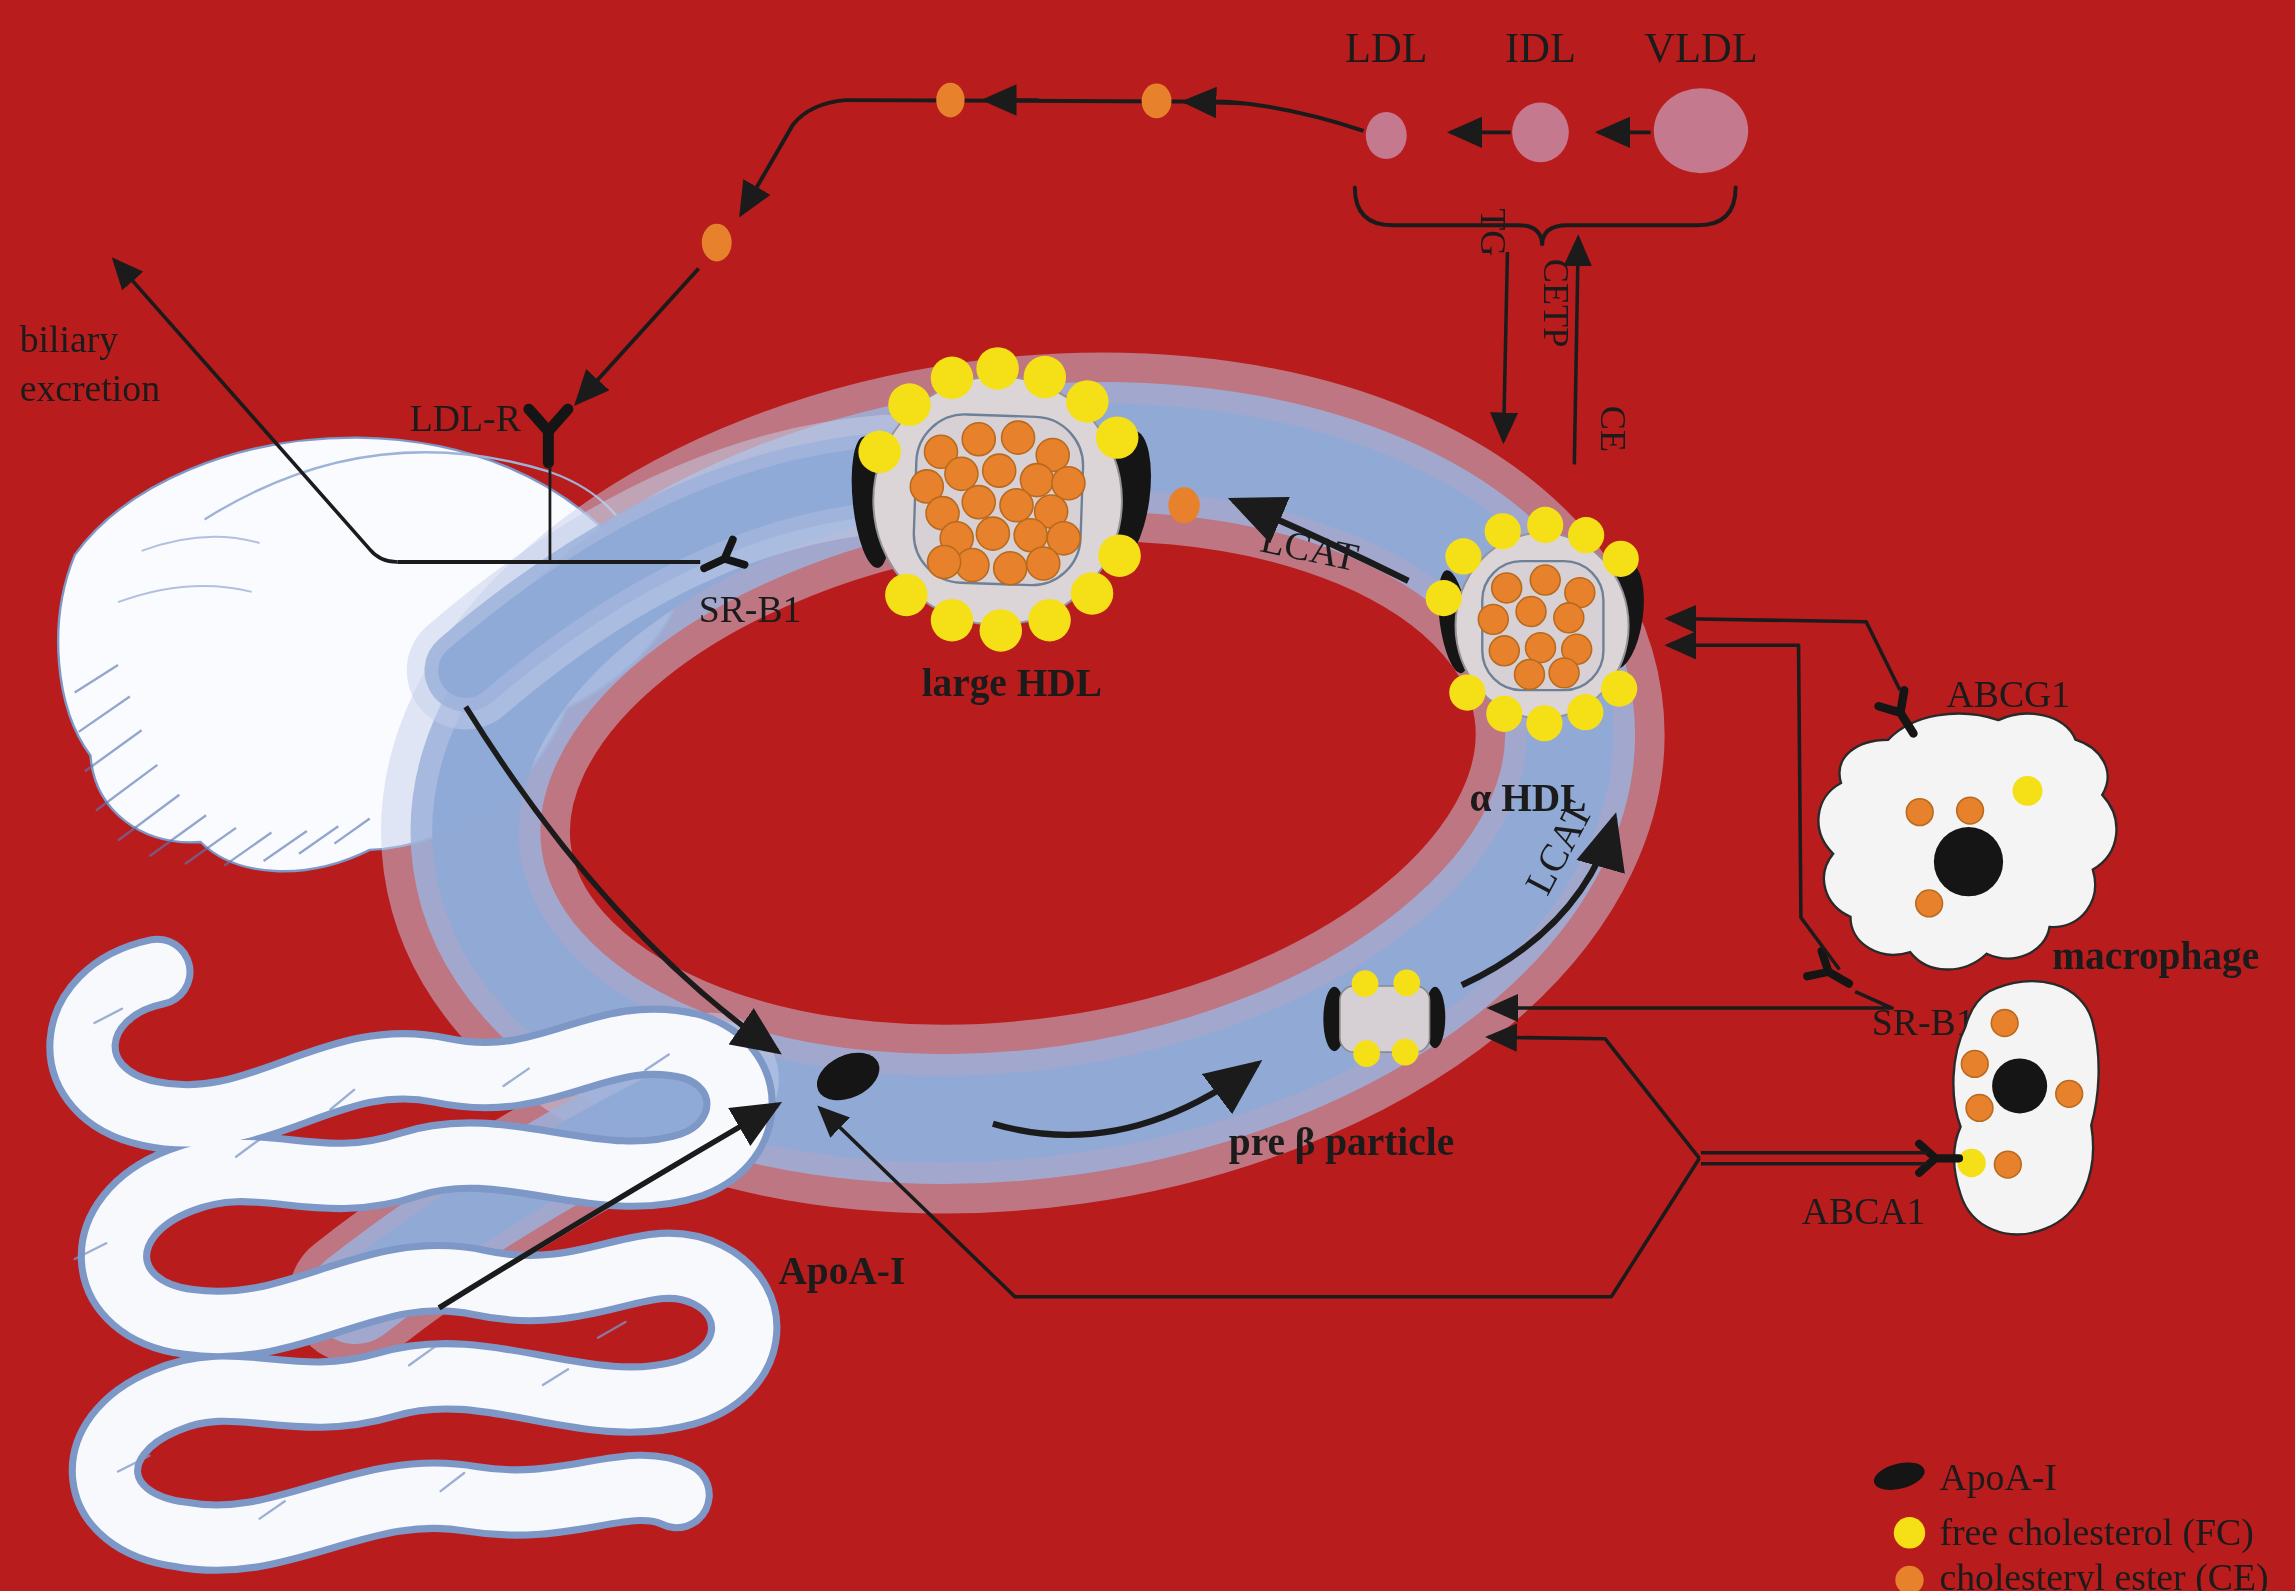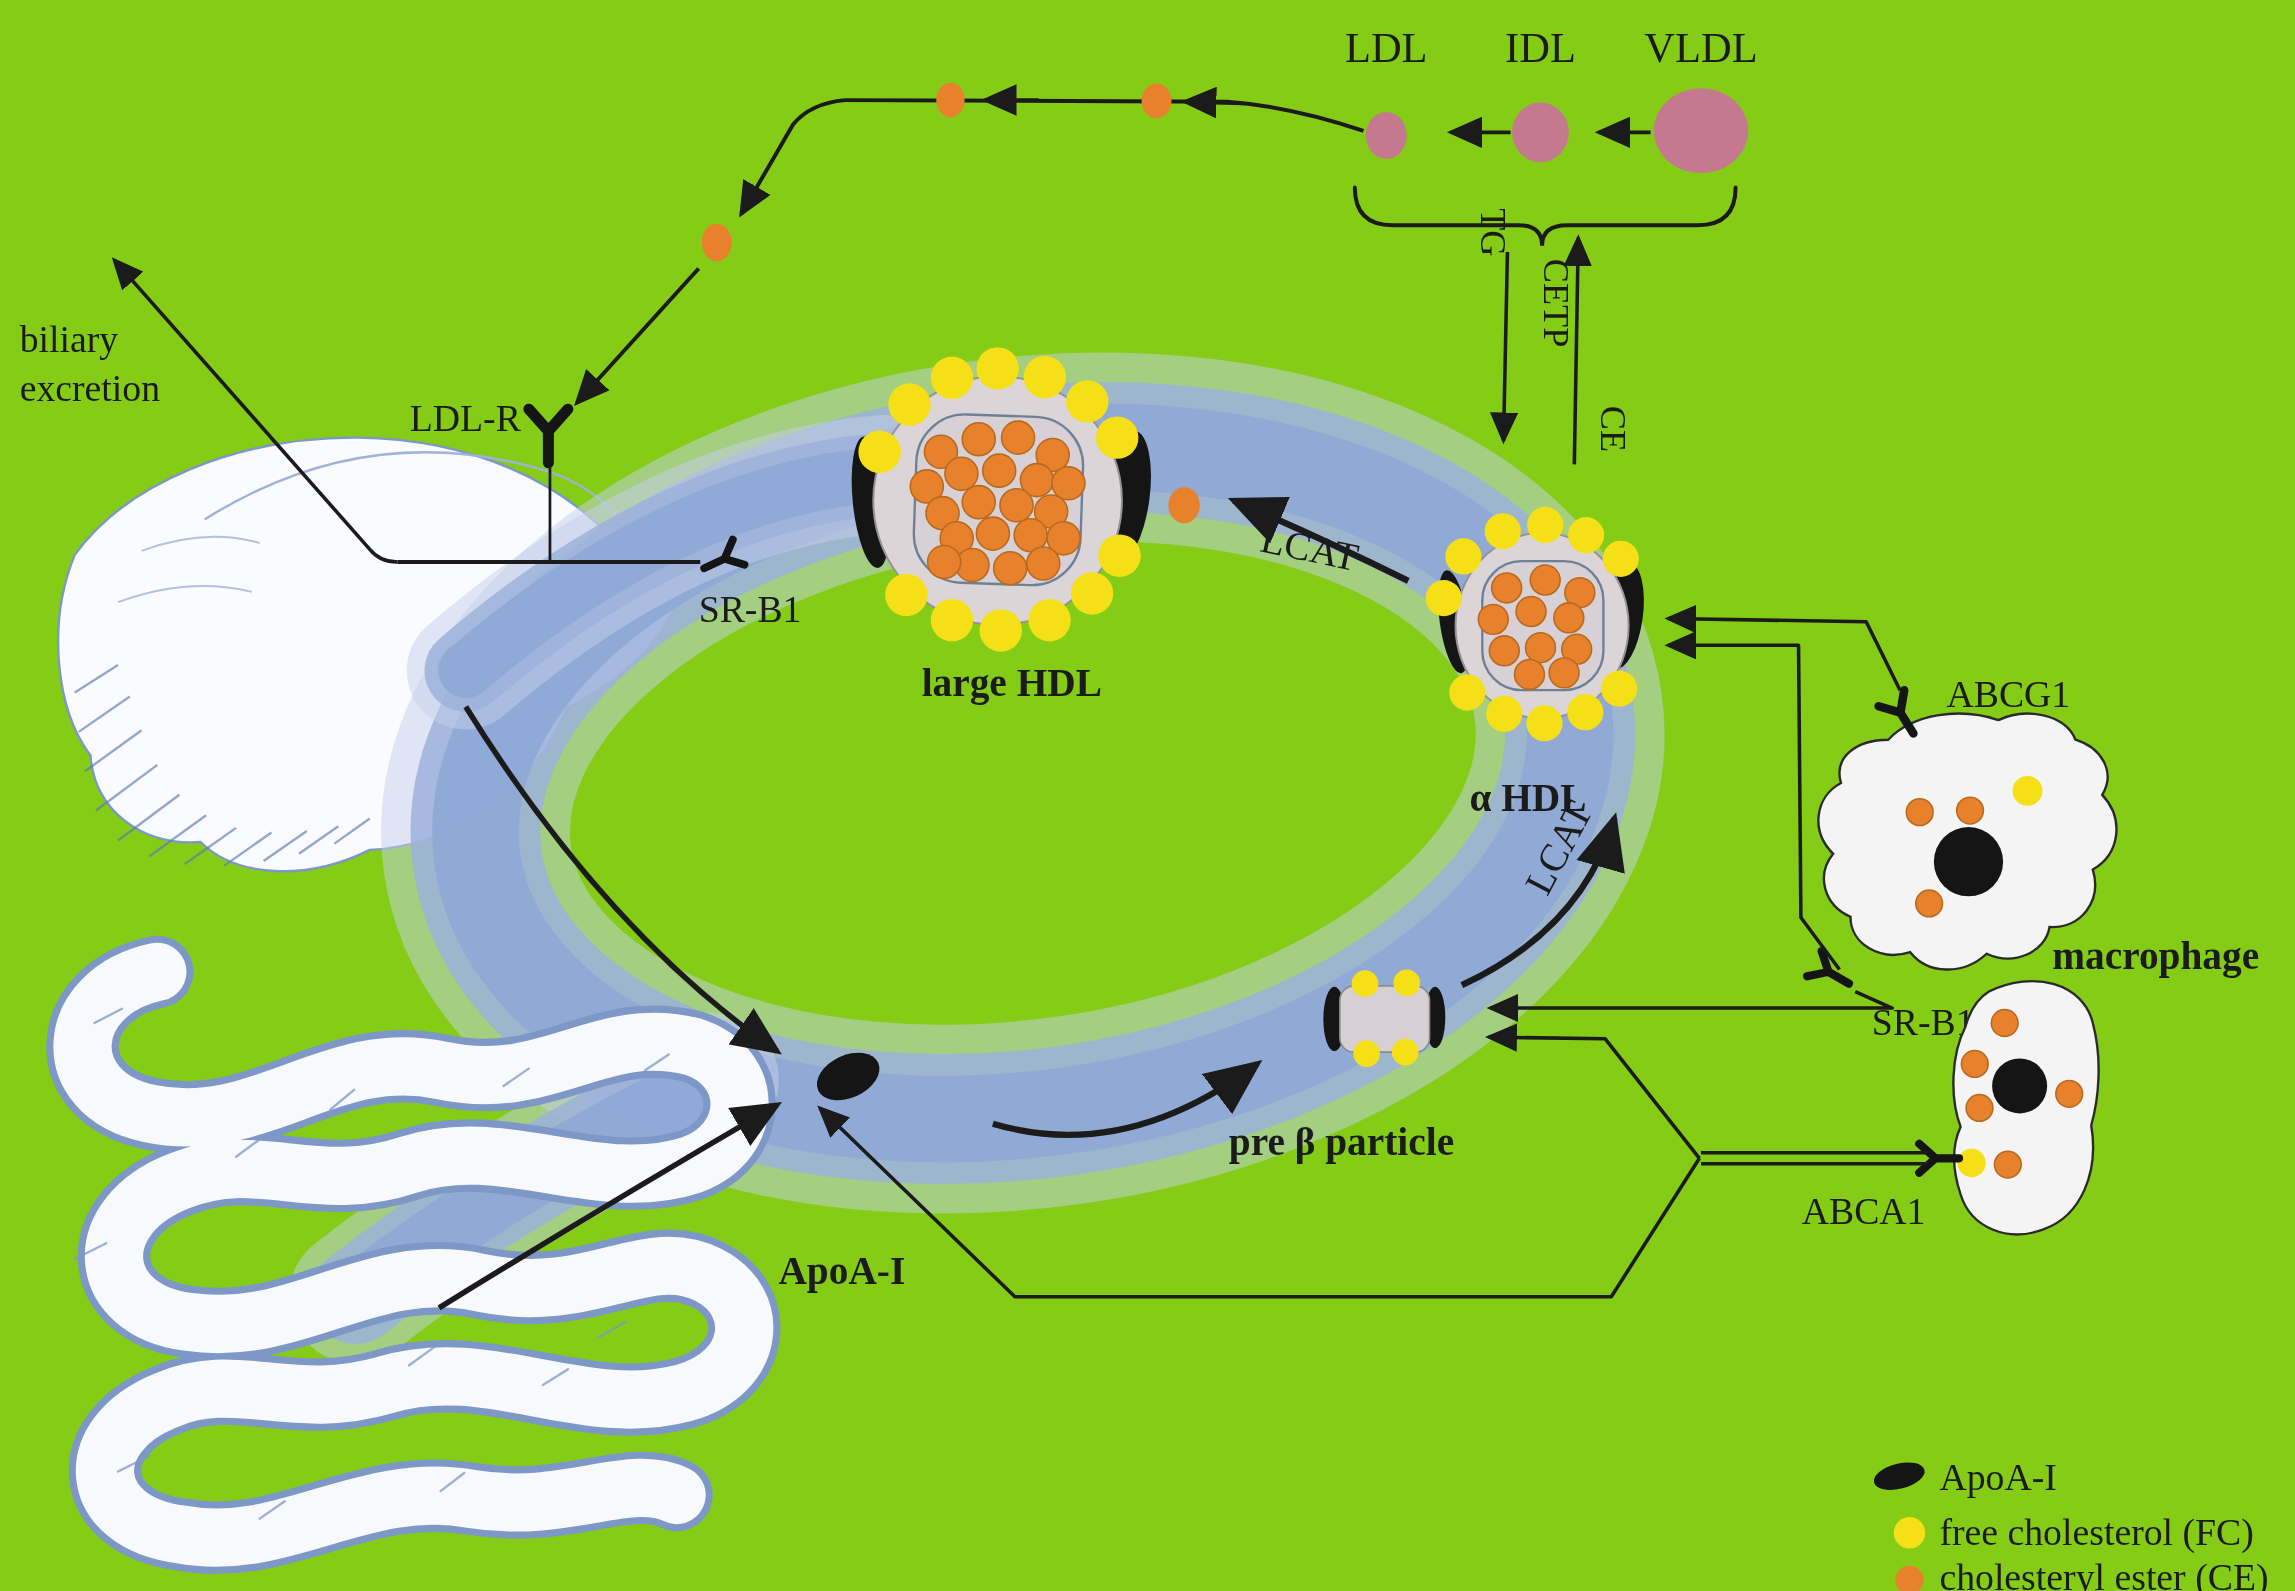--- a/index.html
+++ b/index.html
@@ -1,16 +1,16 @@
 <!DOCTYPE html>
 <html style="font-size:12.6px"><head>
 <meta charset="utf-8">
 <style>
   html,body{margin:0;padding:0;background:#ffffff;}
-  .stage{position:relative;width:2295px;height:1592px;background:#84cc16;overflow:hidden;}
+  .stage{position:relative;width:2295px;height:1592px;background:#b91c1c;overflow:hidden;}
   svg{display:block;}
   text{font-family:"Liberation Serif","DejaVu Serif",serif;fill:#1b1b1b;}
   .lab{font-size:48px;}
   .lab-lg{font-size:54px;}
   .lab-b{font-size:50px;font-weight:bold;}
   .lab-rot{font-size:46px;}
   .lab-it{font-size:50px;}
 </style>
 </head>
 <body>

